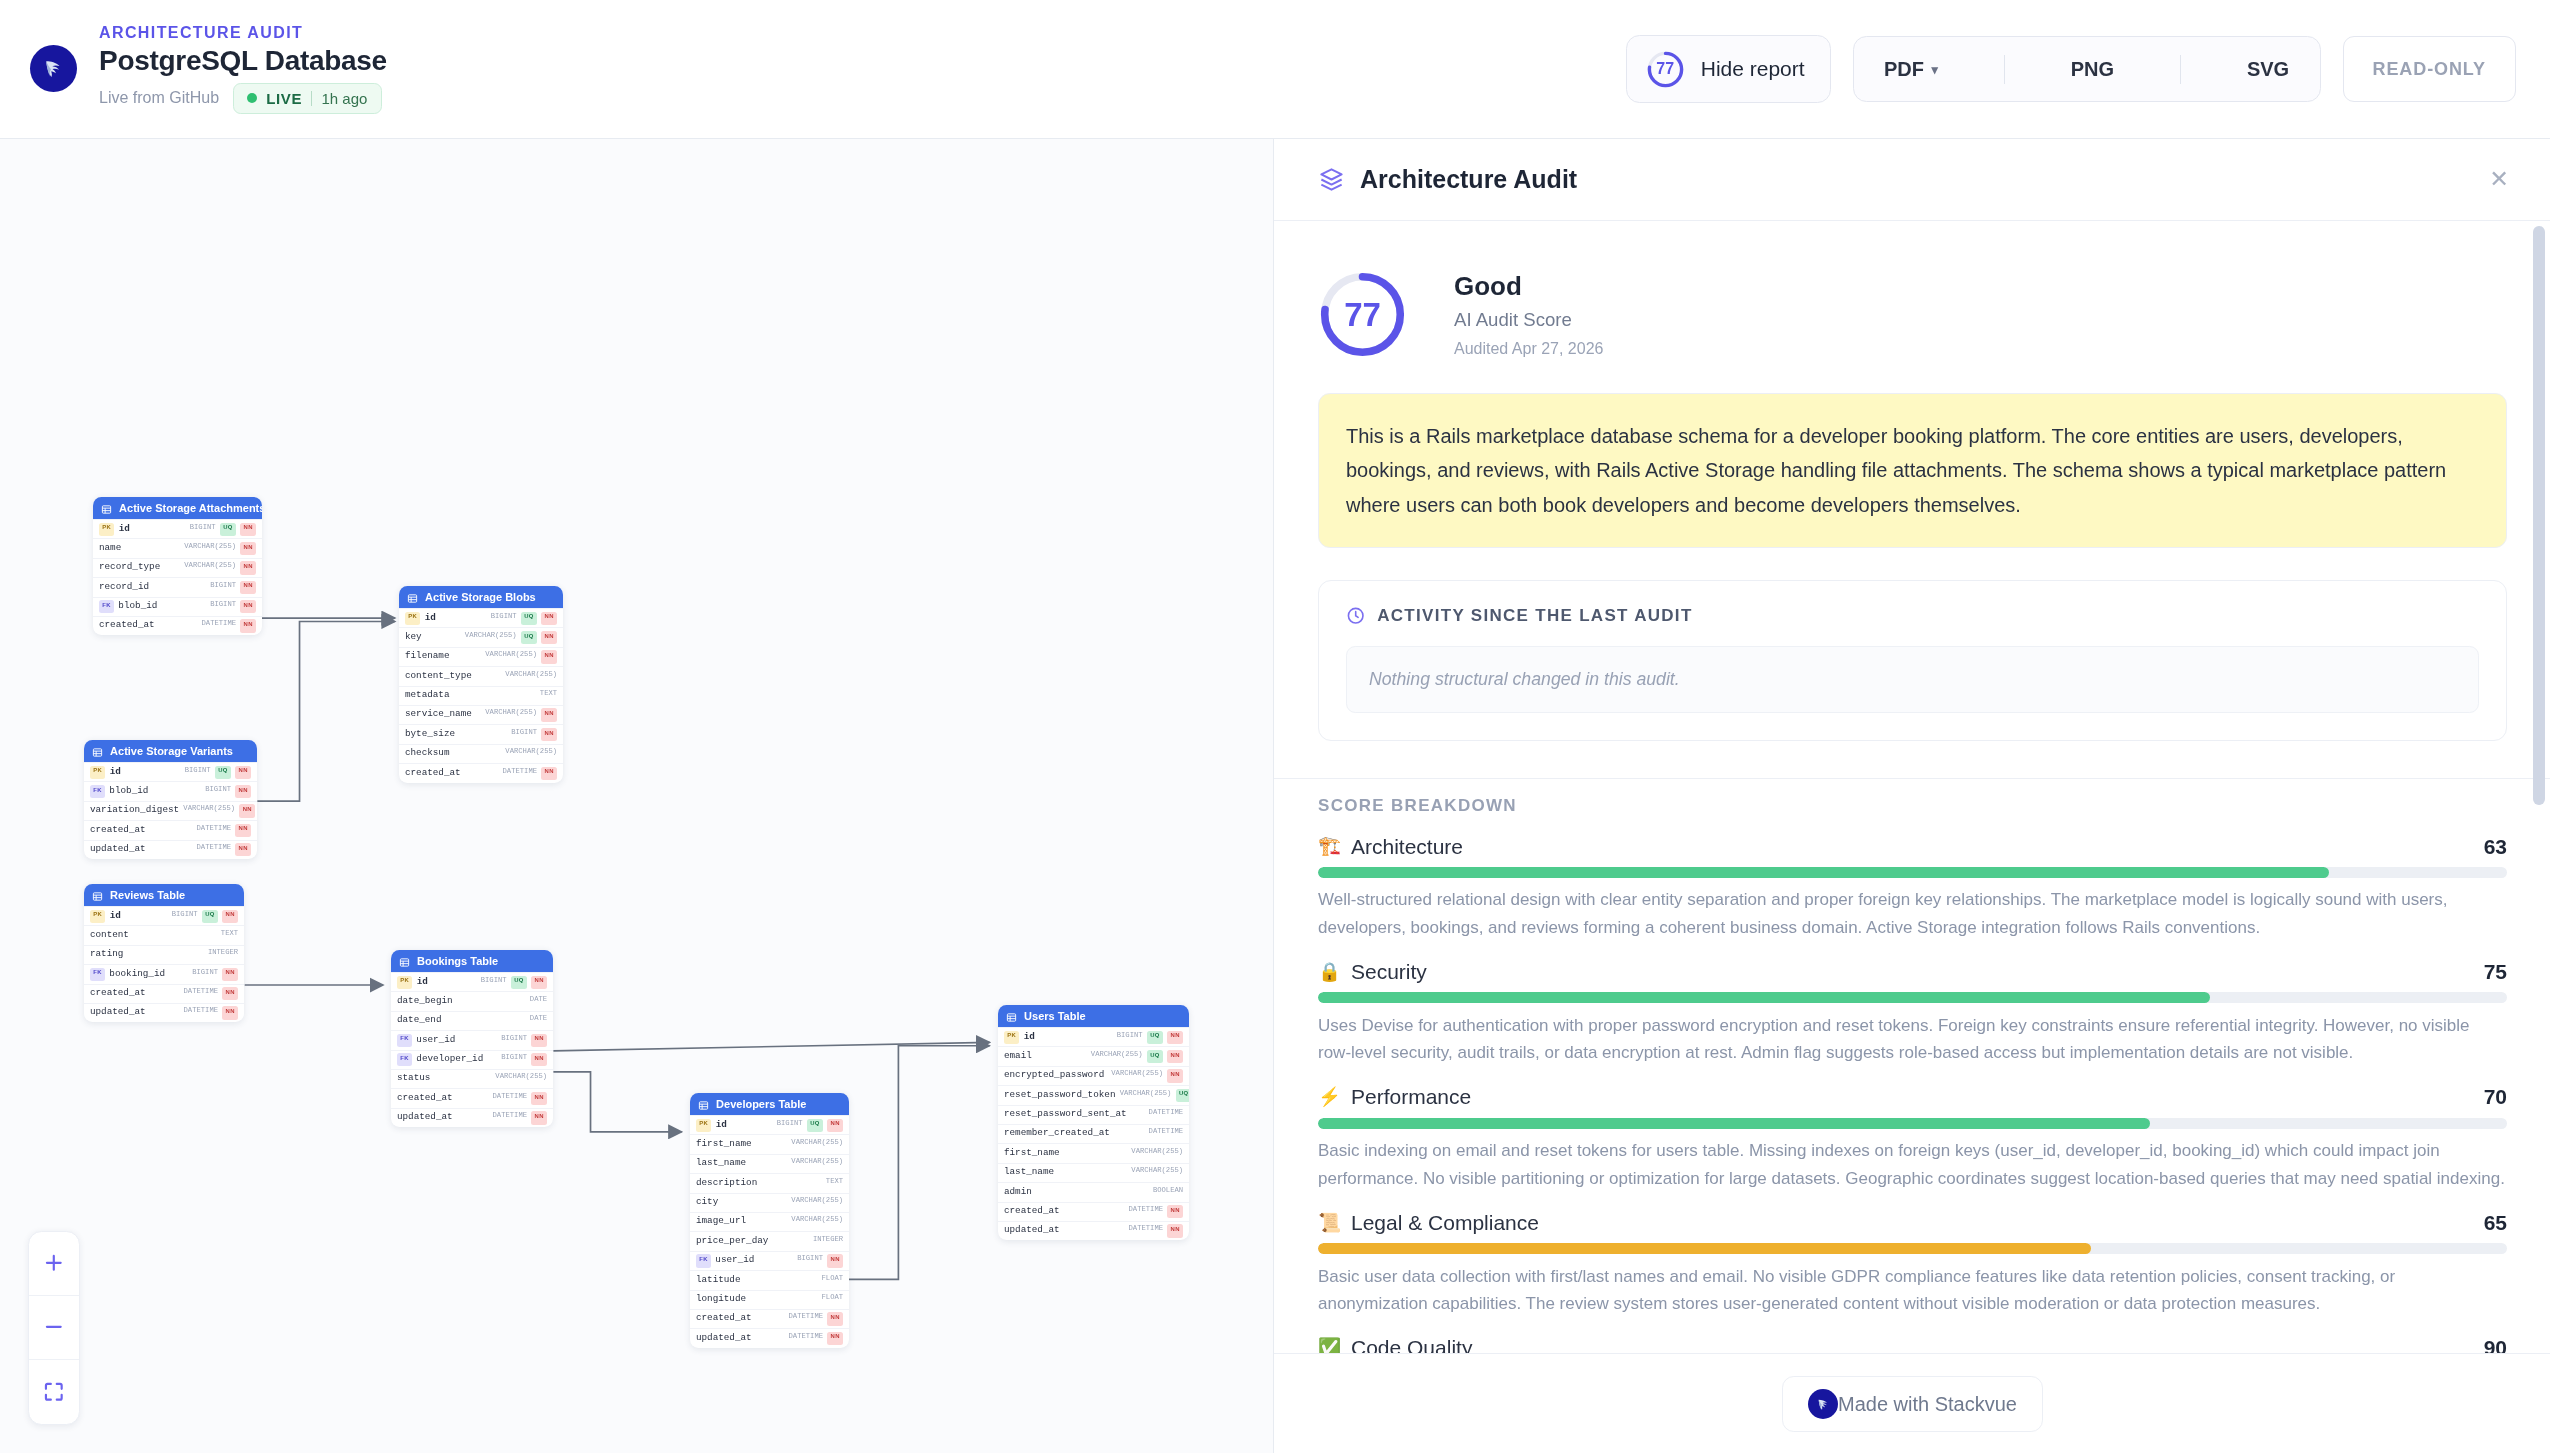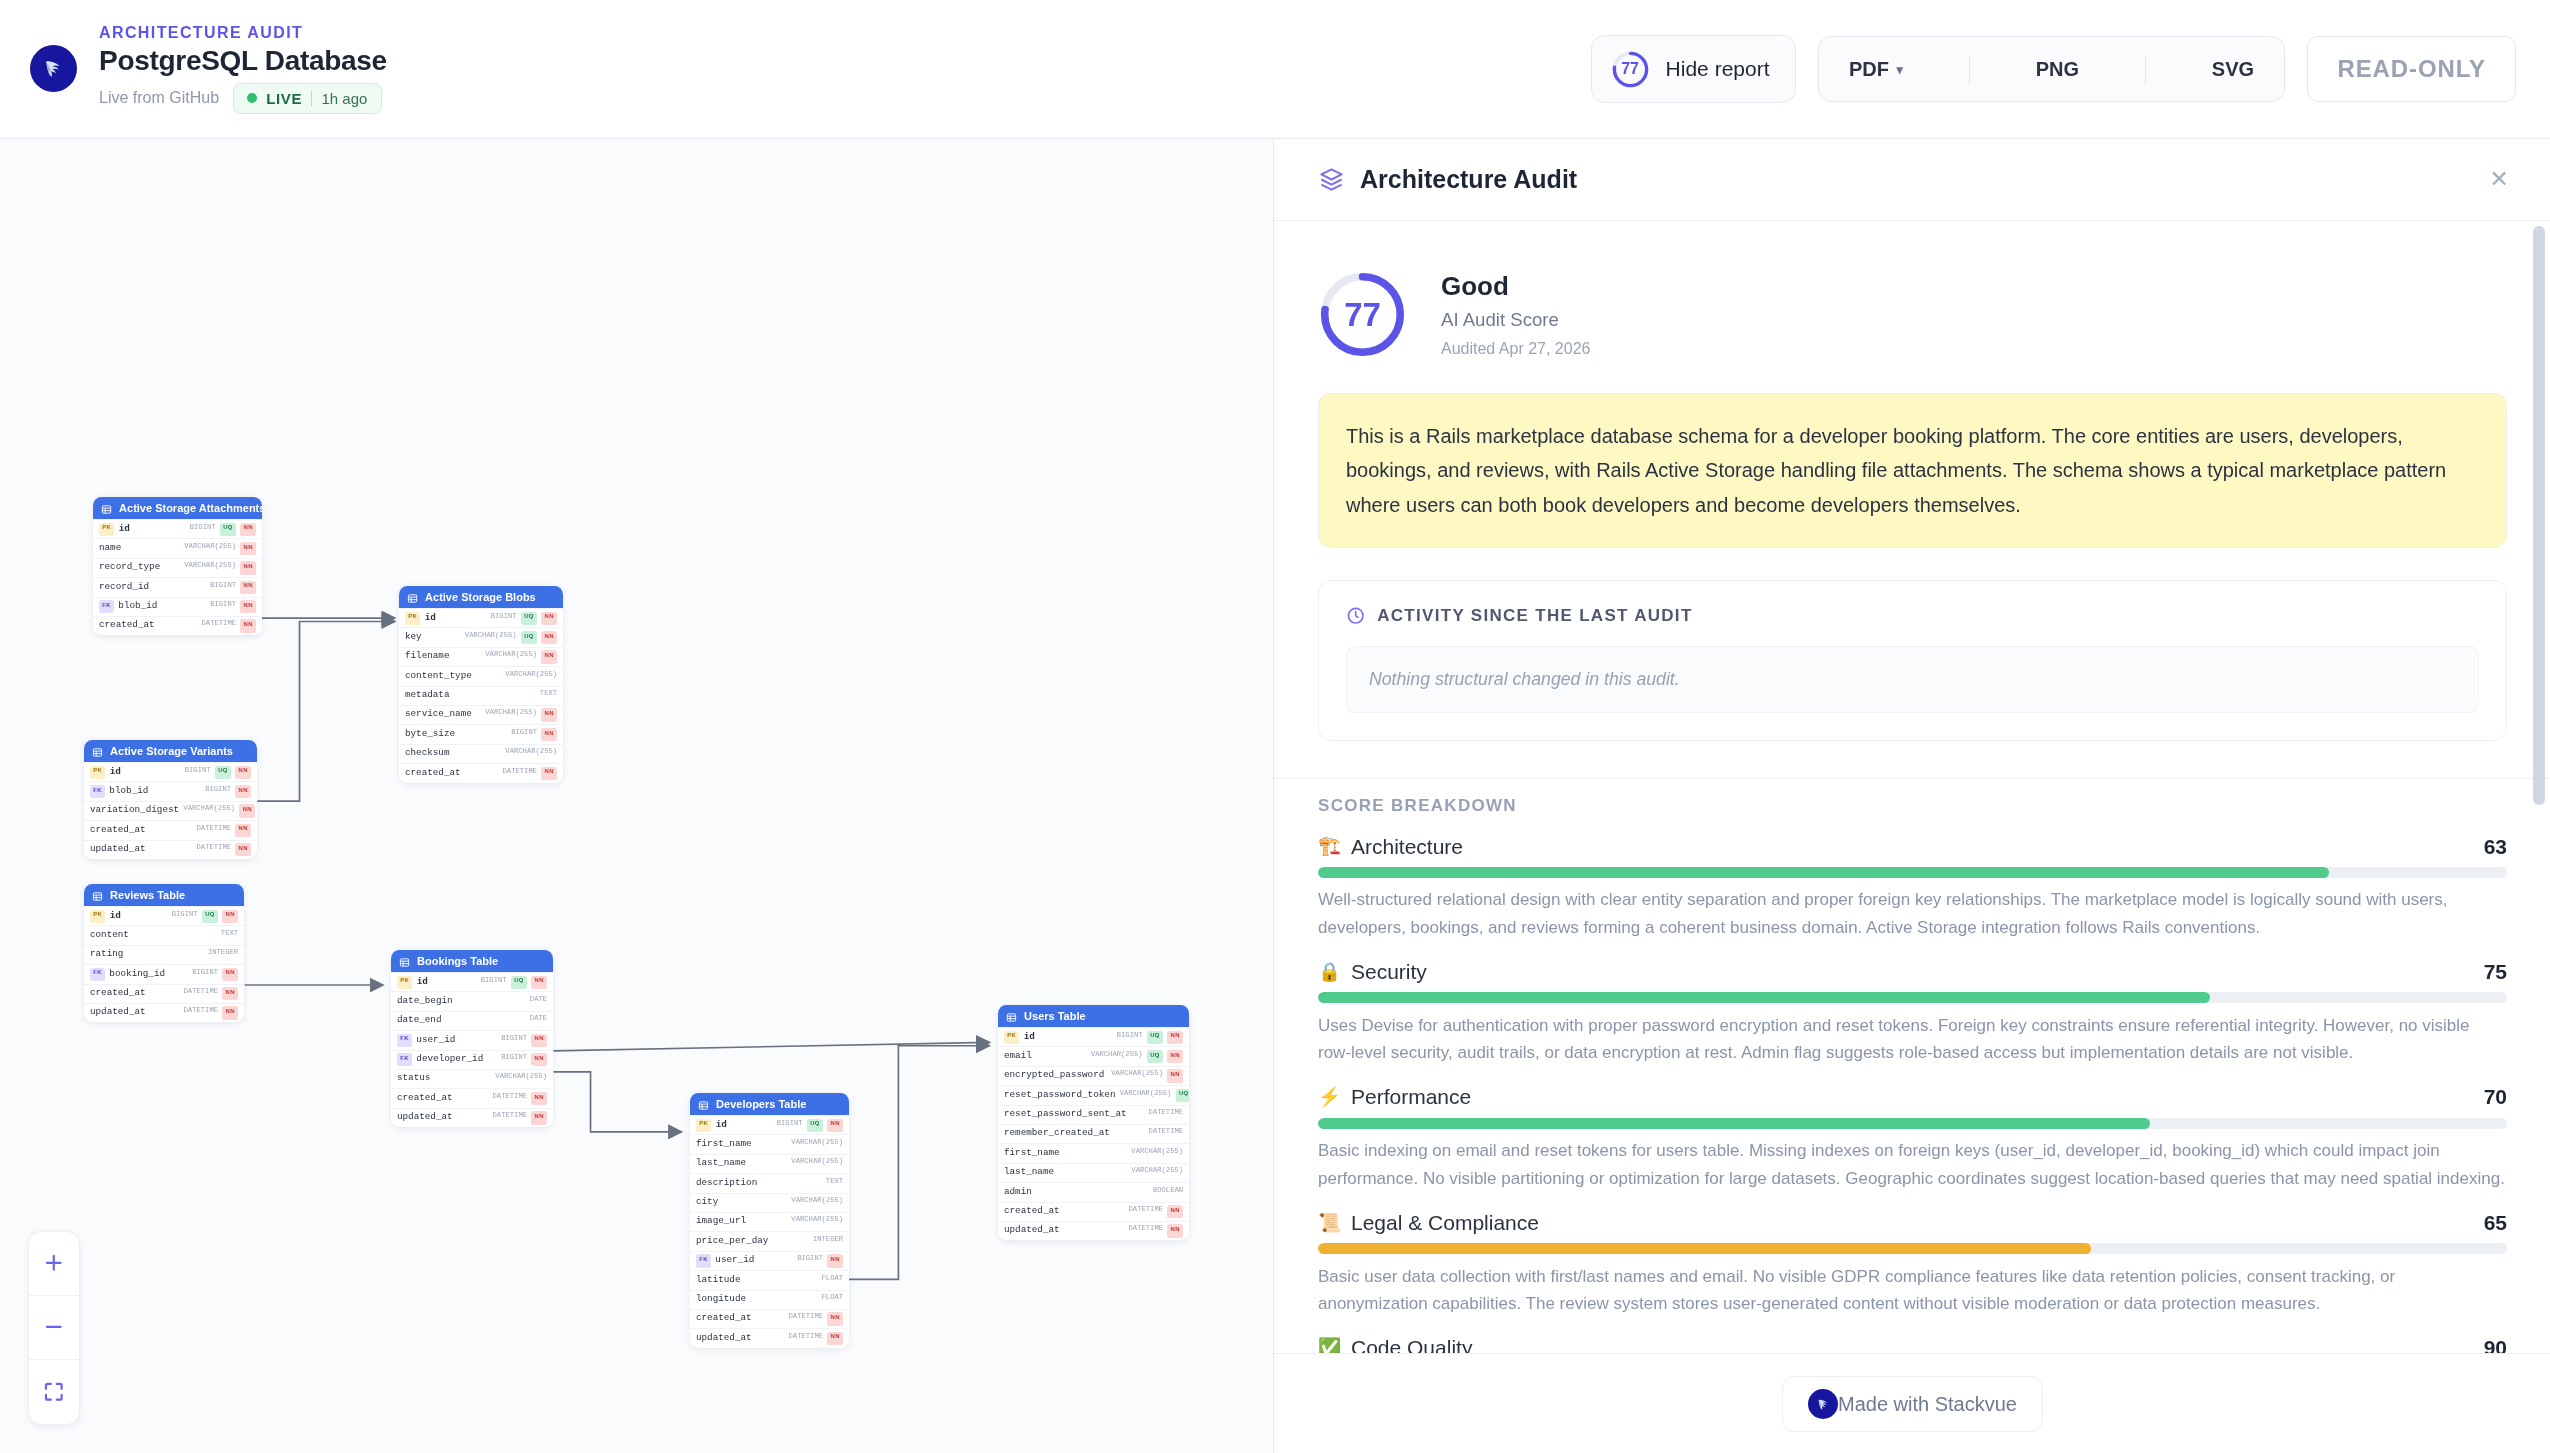--- a/index.html
+++ b/index.html
@@ -72,21 +72,21 @@
     padding: 0 22px; cursor: pointer;
     display: flex; align-items: center; gap: 7.6px;
   }
   .caret { font-size: 12.7px; color: #6a7186; }
   .export-div { width: 0.8px; height: 29px; background: #e1e5ee; }
 
   .readonly-btn {
     border: 0.8px solid #e4e7f0; border-radius: 11px;
     height: 66px; padding: 0 29px;
     display: flex; align-items: center;
-    font-size: 24px; font-weight: bold; letter-spacing: 0.9px;
+    font-size: 18px; font-weight: bold; letter-spacing: 0.9px;
     color: #9aa2b4; background: #fff; cursor: default;
   }
 
   
   .canvas {
     position: absolute; top: 139px; left: 0;
     width: 1273px; height: 1315px;
     background: #fafbfd;
     overflow: hidden;
   }
@@ -188,21 +188,21 @@
   .score-hero {
     display: flex; align-items: center; gap: 34px;
     padding: 49px 44px 22px 44px;
   }
   .ring-wrap { position: relative; width: 89px; height: 89px; flex: none; }
   .ring-wrap svg { transform: rotate(-90deg); }
   .ring-num {
     position: absolute; inset: 0; display: flex; align-items: center; justify-content: center;
     font-size: 33px; font-weight: bold; color: #5b54e8;
   }
-  .hero-txt { display: flex; flex-direction: column; gap: 6.7px; }
+  .hero-txt { display: flex; flex-direction: column; gap: 6.7px; margin-left: 13px; }
   .hero-good { font-size: 26px; font-weight: bold; color: #1e2636; }
   .hero-sub { font-size: 18.6px; color: #717b90; }
   .hero-date { font-size: 16px; color: #9aa3b6; margin-top: 2.5px; }
 
   .summary-card {
     margin: 11.8px 44px 0 44px;
     background: #fef9c3; border: 0.8px solid #eceff5;
     border-radius: 11.8px; padding: 25px 27px;
   }
   .summary-card p {

